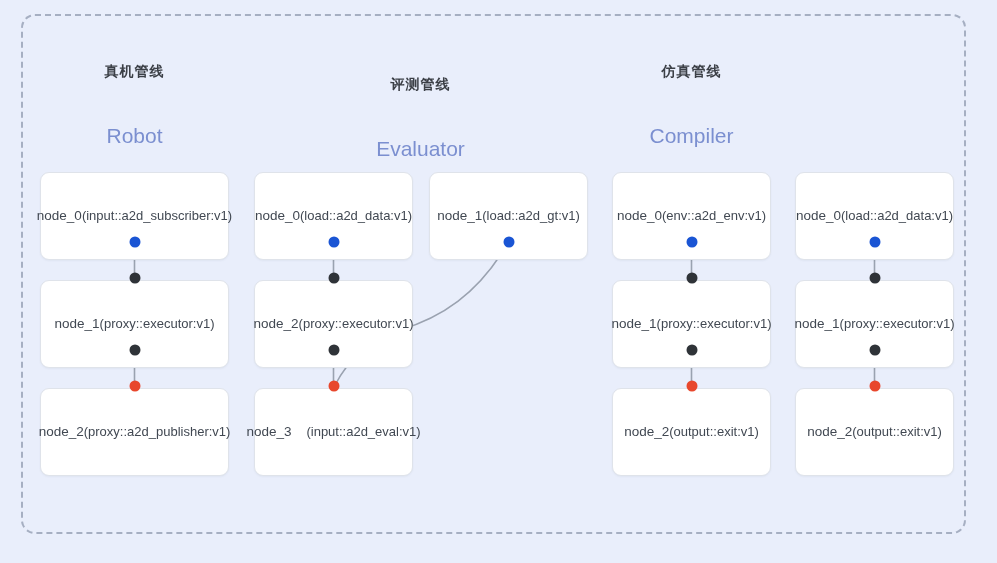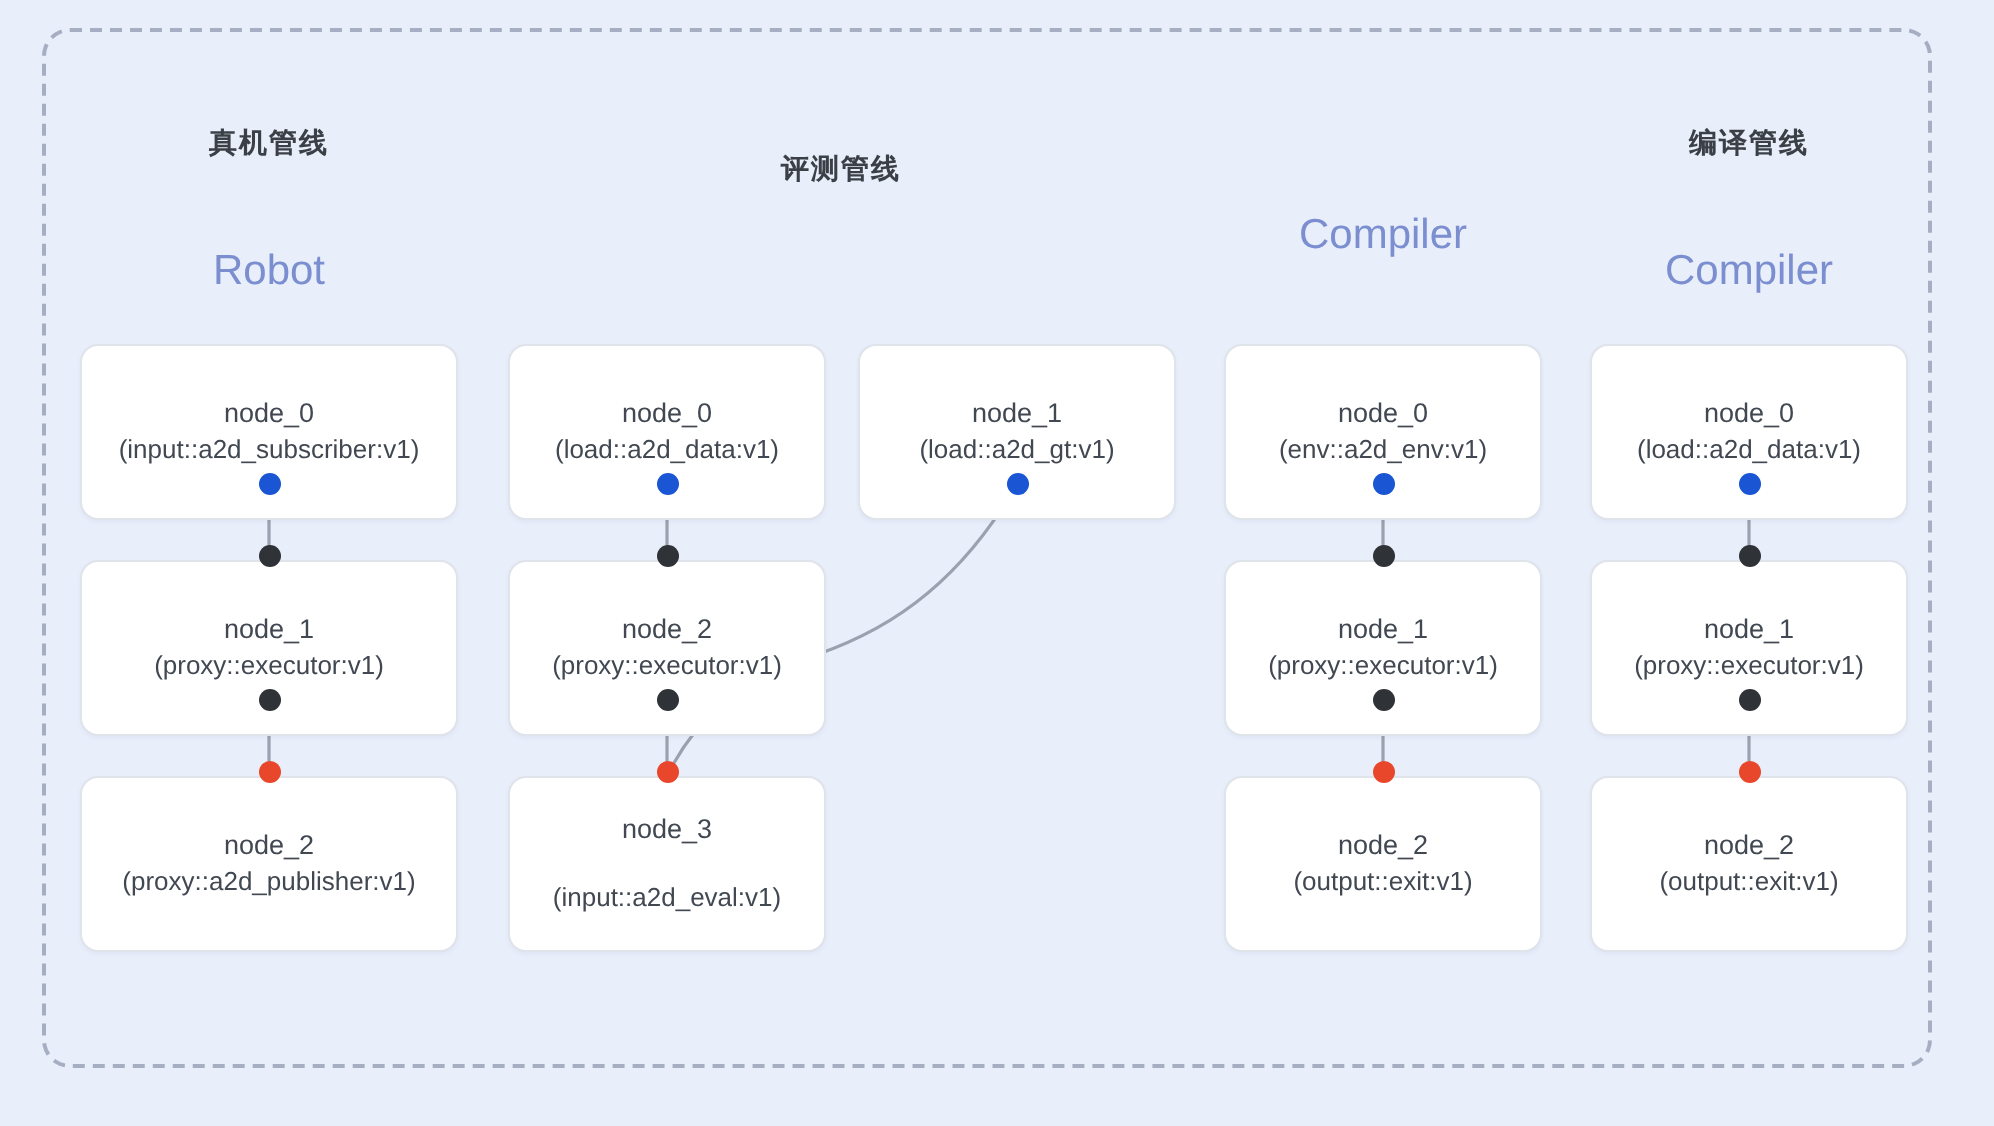--- a/index.html
+++ b/index.html
@@ -62,21 +62,21 @@
   }
   
   .node {
     position: absolute;
     box-sizing: border-box;
     background: #ffffff;
     border: 1px solid #dfe3ea;
     border-radius: 9px;
     box-shadow: 0 1px 2px rgba(40,50,80,0.05);
     display: flex;
-    flex-direction: column;
+    flex-direction: row;
     align-items: center;
     justify-content: center;
     height: 88px;
   }
   .node-title {
     font-size: 13.5px;
     color: #414852;
     line-height: 1.45;
     white-space: nowrap;
   }
@@ -121,26 +121,24 @@
     <line x1="874.5" y1="242" x2="874.5" y2="278" stroke="#9aa2b0" stroke-width="1.6"></line>
     <line x1="874.5" y1="350" x2="874.5" y2="386" stroke="#9aa2b0" stroke-width="1.6"></line>
   </svg>
 
   <div class="col-header" style="left:40px; top:63px; width:189px;">
     <div class="col-title-cn">真机管线</div>
     <div class="col-title-en">Robot</div>
   </div>
   <div class="col-header" style="left:254px; top:76px; width:333px;">
     <div class="col-title-cn">评测管线</div>
+    <div class="col-title-en">Evaluator</div>
   </div>
   <div class="col-header" style="left:612px; top:63px; width:159px;">
-    <div class="col-title-en">Compiler</div>
-  </div>
-  <div class="col-header" style="left:795px; top:63px; width:159px;">
-    <div class="col-title-cn">编译管线</div>
+    <div class="col-title-cn">仿真管线</div>
     <div class="col-title-en">Compiler</div>
   </div>
 
   <div class="node" style="left:40px; top:172px; width:189px;">
     <div class="node-title">node_0</div>
     <div class="node-sub">(input::a2d_subscriber:v1)</div>
   </div>
   <div class="node" style="left:40px; top:280px; width:189px;">
     <div class="node-title">node_1</div>
     <div class="node-sub">(proxy::executor:v1)</div>

